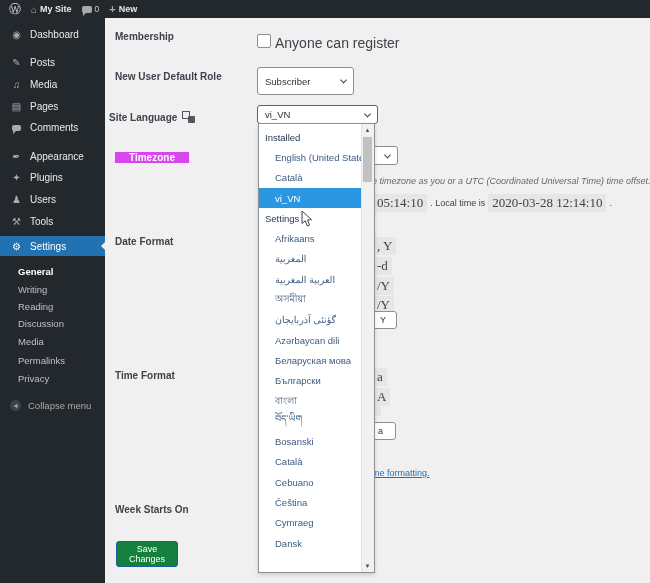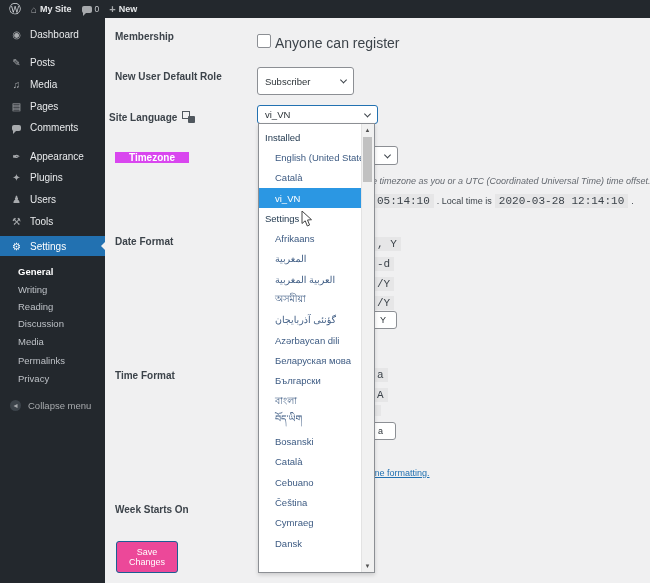--- a/index.html
+++ b/index.html
@@ -67,28 +67,28 @@
   .lrow.selected{background:#2b97e3;color:#fff}
   .sb{position:absolute;top:0;right:0;width:12px;height:100%;background:#f1f1f1;border-left:1px solid #e3e3e3}
   .sb .arr{position:absolute;left:0;width:11px;height:12px;color:#505050;font-size:6px;
            line-height:12px;text-align:center;cursor:pointer}
   .sb .arr.up{top:0}.sb .arr.dn{bottom:0}
   .sb .thumb{position:absolute;left:1px;top:13px;width:9px;height:45px;background:#c1c1c1;cursor:pointer}
 
   
   .desc{position:absolute;font-style:italic;color:#646970;font-size:9px;white-space:nowrap;z-index:10}
   .utcline{position:absolute;font-size:9px;color:#3c434a;white-space:nowrap;z-index:10;display:flex;align-items:center;gap:3px}
-  .icode,.code{background:#e6e6e7;color:#3c434a;font-family:Liberation Mono, monospace;font-size:11px;padding:1px 4px}
+  .icode,.code{background:#e6e6e7;color:#3c434a;font-family:Liberation Serif, serif;font-size:13px;padding:1px 4px}
   .code{position:absolute;z-index:10;white-space:pre}
   .cin{position:absolute;background:#fff;border:1px solid #8c8f94;border-radius:3px;
        font-size:9px;color:#2c3338;z-index:10;box-sizing:border-box;height:18px;font-family:"Liberation Sans",sans-serif}
   .doclink{position:absolute;color:#2271b1;text-decoration:underline;font-size:9px;z-index:10;cursor:pointer}
 
   
-  .btn-primary{position:absolute;left:116px;top:541px;width:62px;height:32px;background:#ec4899;
+  .btn-primary{position:absolute;left:116px;top:541px;width:62px;height:26px;background:#15803d;
                color:#fff;font-size:9px;border:1px solid #1a5e94;border-radius:3px;cursor:pointer;
                display:flex;align-items:center;justify-content:center;font-family:"Liberation Sans",sans-serif}
 
   
   .cursor{position:absolute;left:301px;top:211px;z-index:60;pointer-events:none}
 </style>
 </head>
 <body>
 
 <div class="adminbar">

